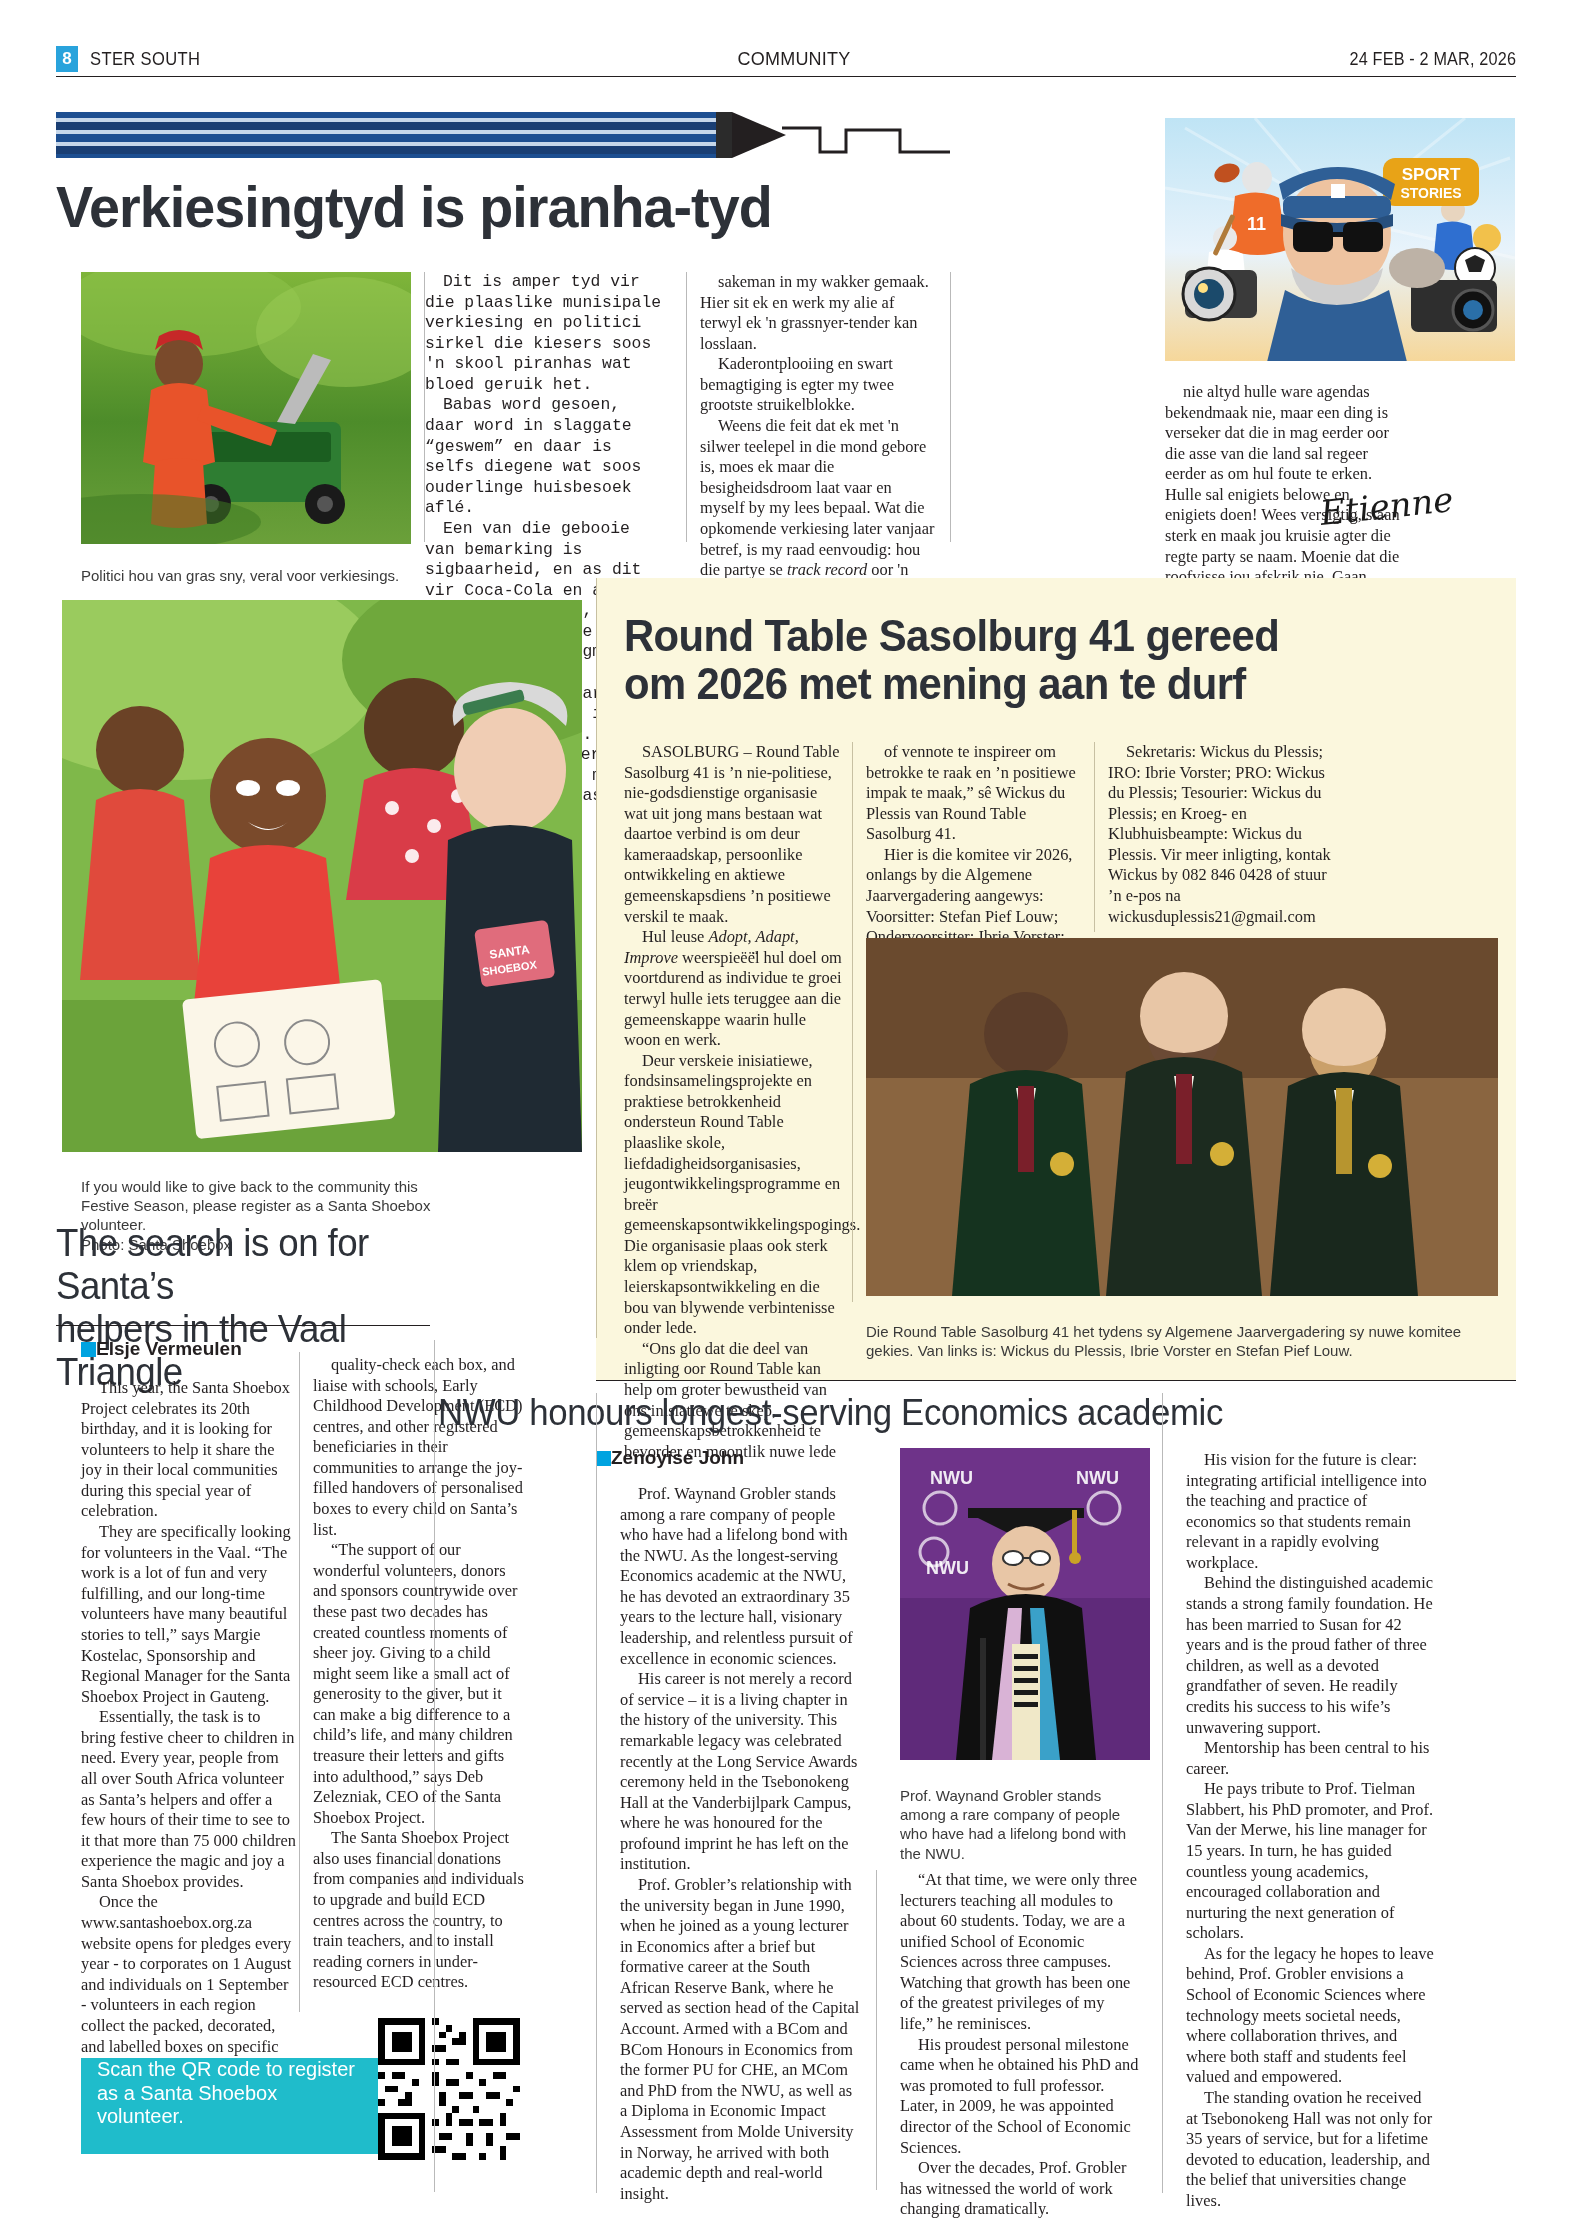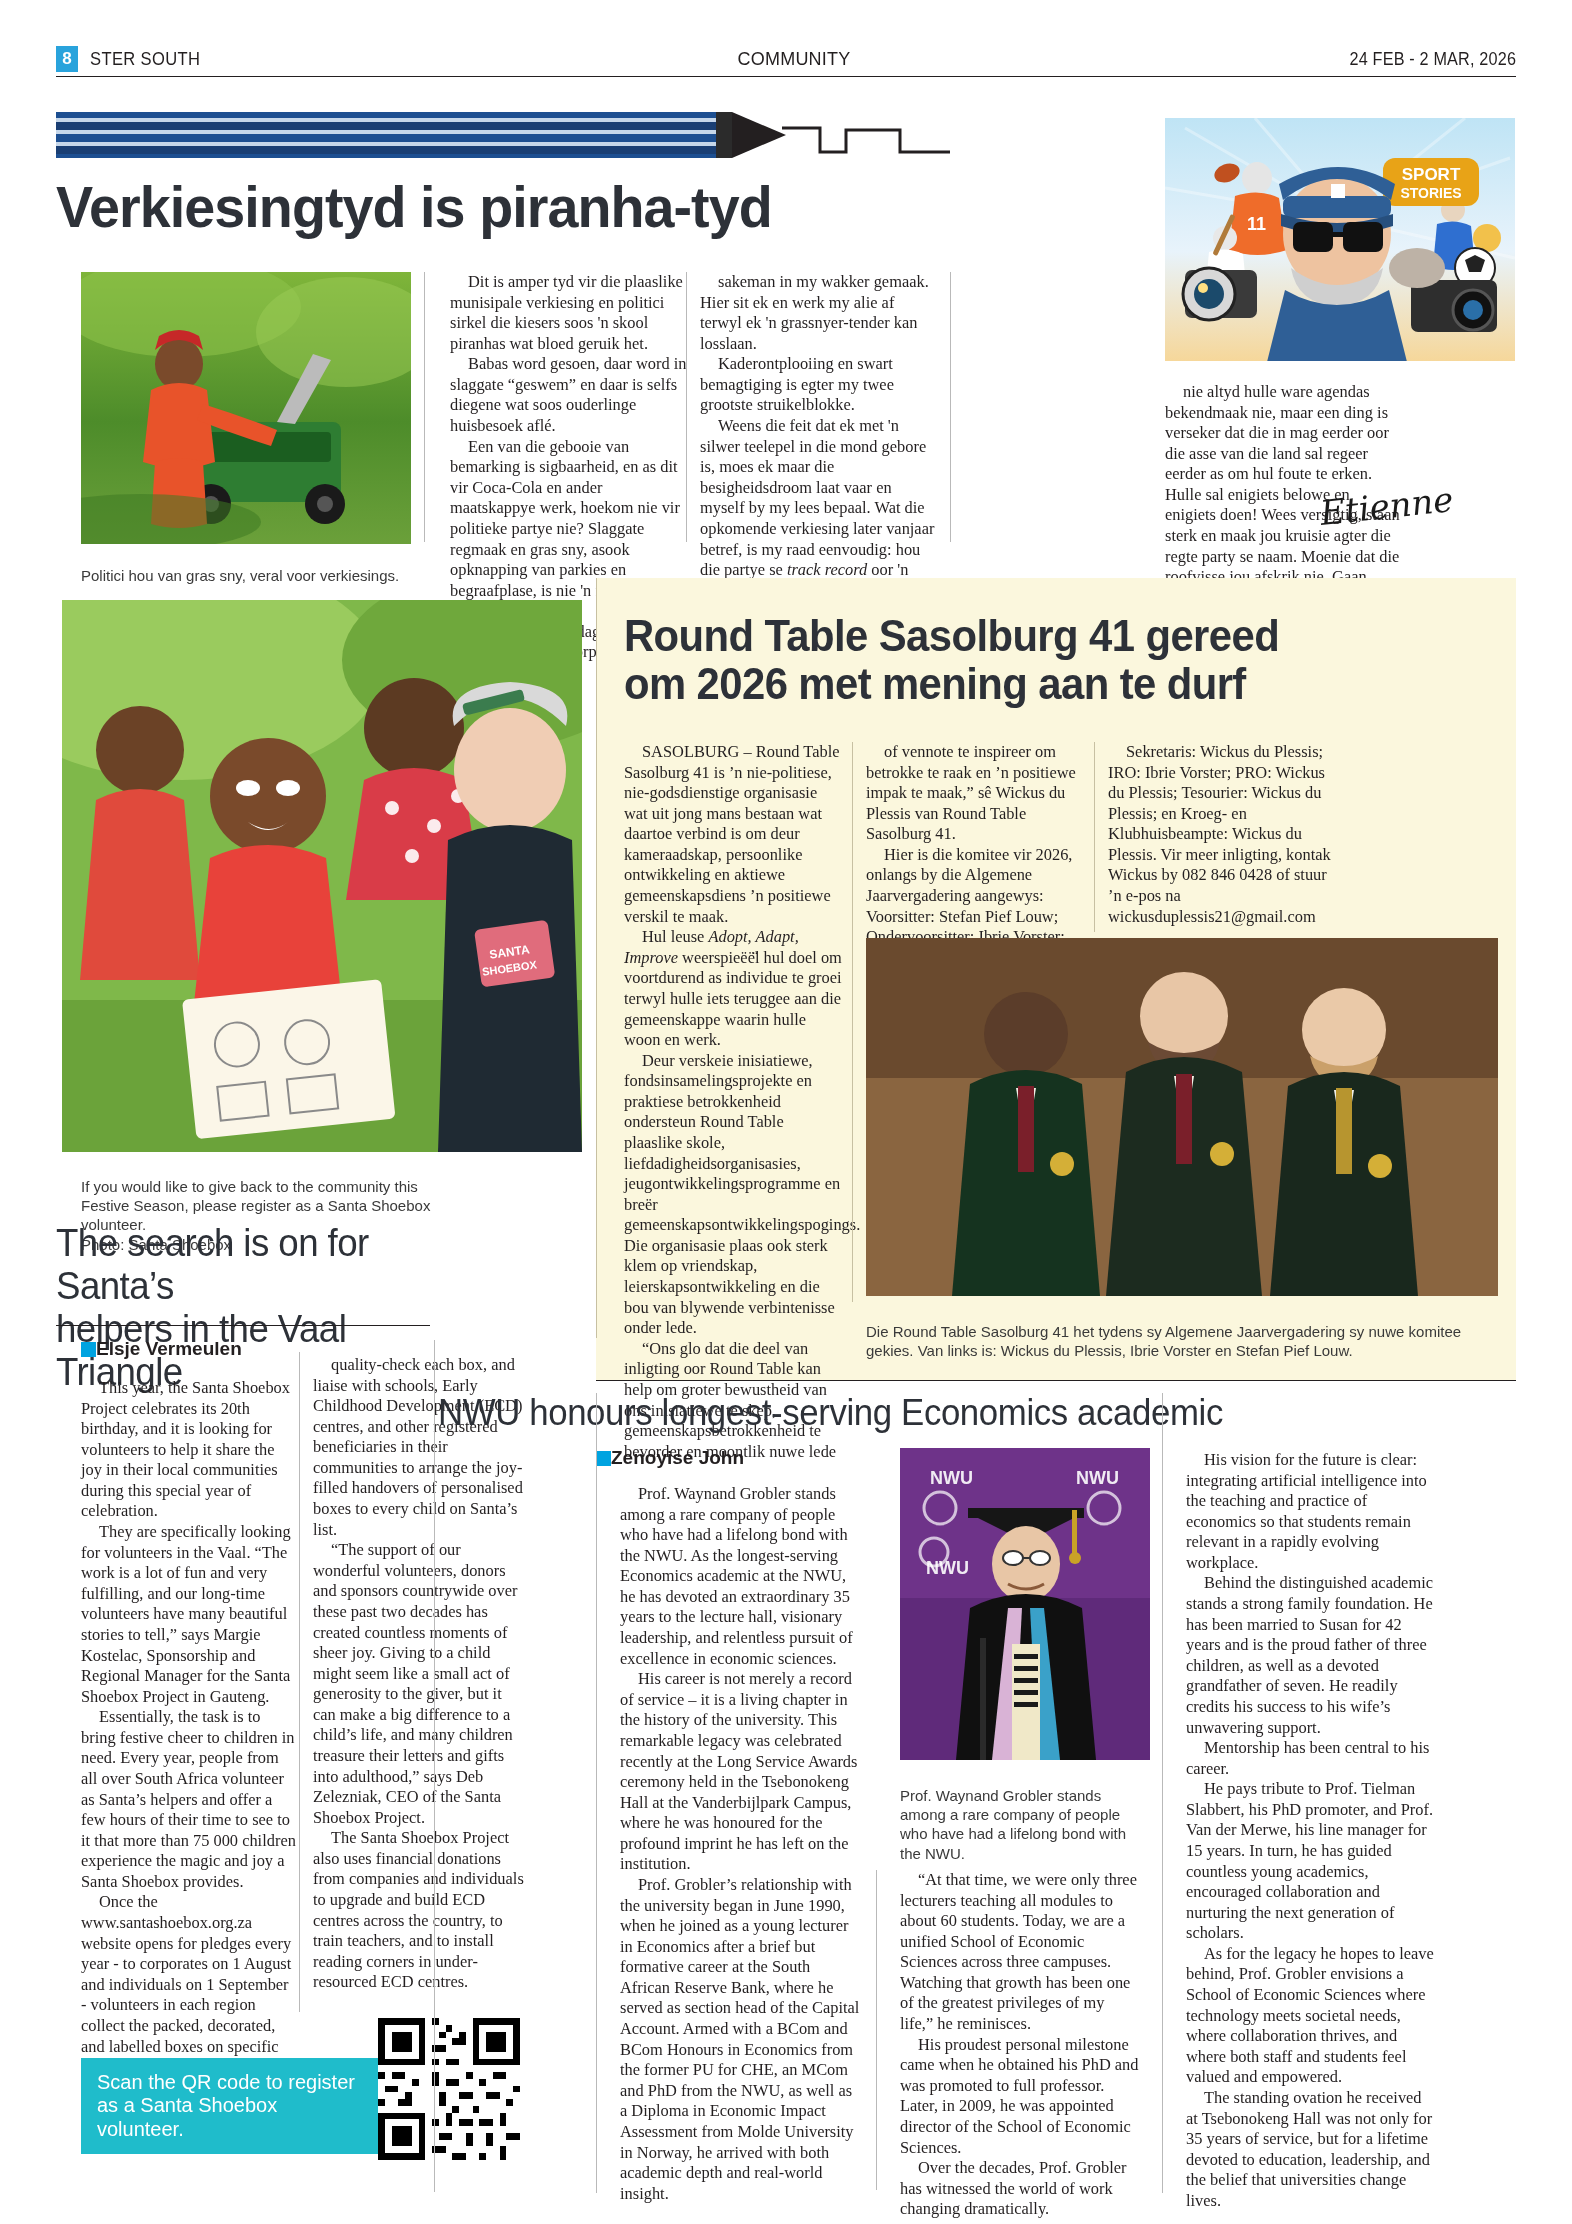--- a/index.html
+++ b/index.html
@@ -142,21 +142,21 @@
   }
   .nwu-panel {
     position: absolute; left: 596px; top: 1338px;
     width: 920px; height: 42px; background: #fbf7dd;
   }
 
   
   .qr-box {
     position: absolute; left: 81px; top: 2058px;
     width: 300px; height: 96px; background: #1fbccb;
-    display: flex; align-items: center;
+    display: flex; 
   }
   .qr-box span {
     font-family: "Liberation Sans", sans-serif;
     color: #ffffff; font-size: 20px; line-height: 1.18;
     padding: 0 16px;
   }
   .qr-img { position: absolute; left: 378px; top: 2018px; width: 142px; height: 142px; background: #fff; }
 
   
   .sig {
@@ -287,21 +287,21 @@
         </g>
       <g>
           <rect x="246" y="162" width="86" height="52" rx="7" fill="#2e2e2e"></rect>
         <circle cx="308" cy="192" r="20" fill="#111" stroke="#555" stroke-width="3"></circle>
         <circle cx="308" cy="192" r="10" fill="#2a6fa8"></circle>
         <ellipse cx="252" cy="150" rx="28" ry="20" fill="#bdb2a6"></ellipse>
         </g>
     </svg>
   </div>
 
-  <div class="col" style="left:450px; top:272px; width:240px;">
+  <div class="col" style="left:425px; top:272px; width:240px;font-family:Liberation Mono, monospace;">
       <p>Dit is amper tyd vir die plaaslike munisipale verkiesing en politici sirkel die kiesers soos 'n skool piranhas wat bloed geruik het.</p>
       <p>Babas word gesoen, daar word in slaggate “geswem” en daar is selfs diegene wat soos ouderlinge huisbesoek aflé.</p>
       <p>Een van die gebooie van bemarking is sigbaarheid, en as dit vir Coca-Cola en ander maatskappye werk, hoekom nie vir politieke partye nie? Slaggate regmaak en gras sny, asook opknapping van parkies en begraafplase, is nie 'n nuwigheid nie.</p>
       <p>Toe ek die anderdag sien dat die EFF met hul rooi oorpakke gras sny het dit die</p>
     </div>
   <div class="col" style="left:700px; top:272px; width:240px;">
       <p>sakeman in my wakker gemaak. Hier sit ek en werk my alie af terwyl ek 'n grassnyer-tender kan losslaan.</p>
       <p>Kaderontplooiing en swart bemagtiging is egter my twee grootste struikelblokke.</p>
       <p>Weens die feit dat ek met 'n silwer teelepel in die mond gebore is, moes ek maar die besigheidsdroom laat vaar en myself by my lees bepaal. Wat die opkomende verkiesing later vanjaar betref, is my raad eenvoudig: hou die partye se <i>track record</i> oor 'n gegewe tydperk dop.</p>
       <p>Moenie emosioneel stem nie.</p>

